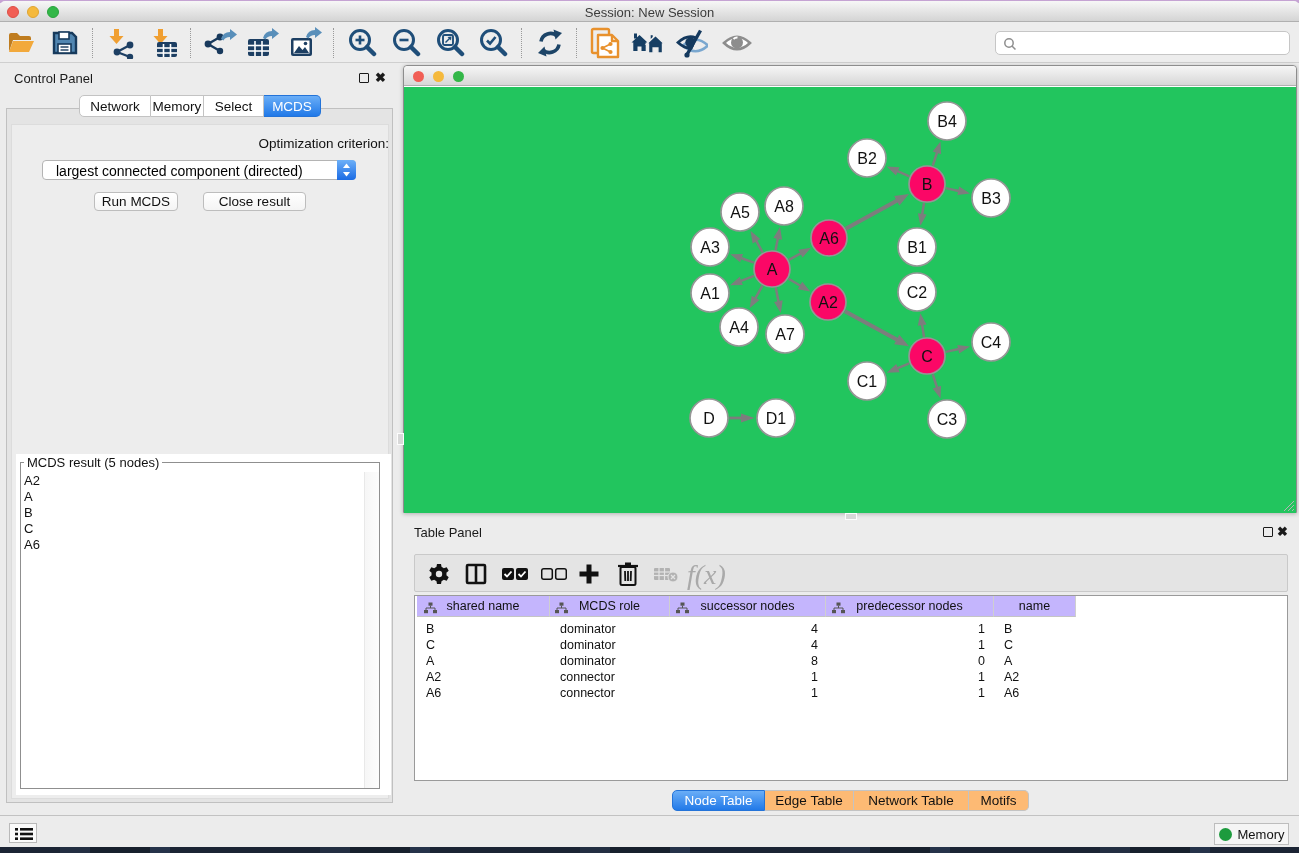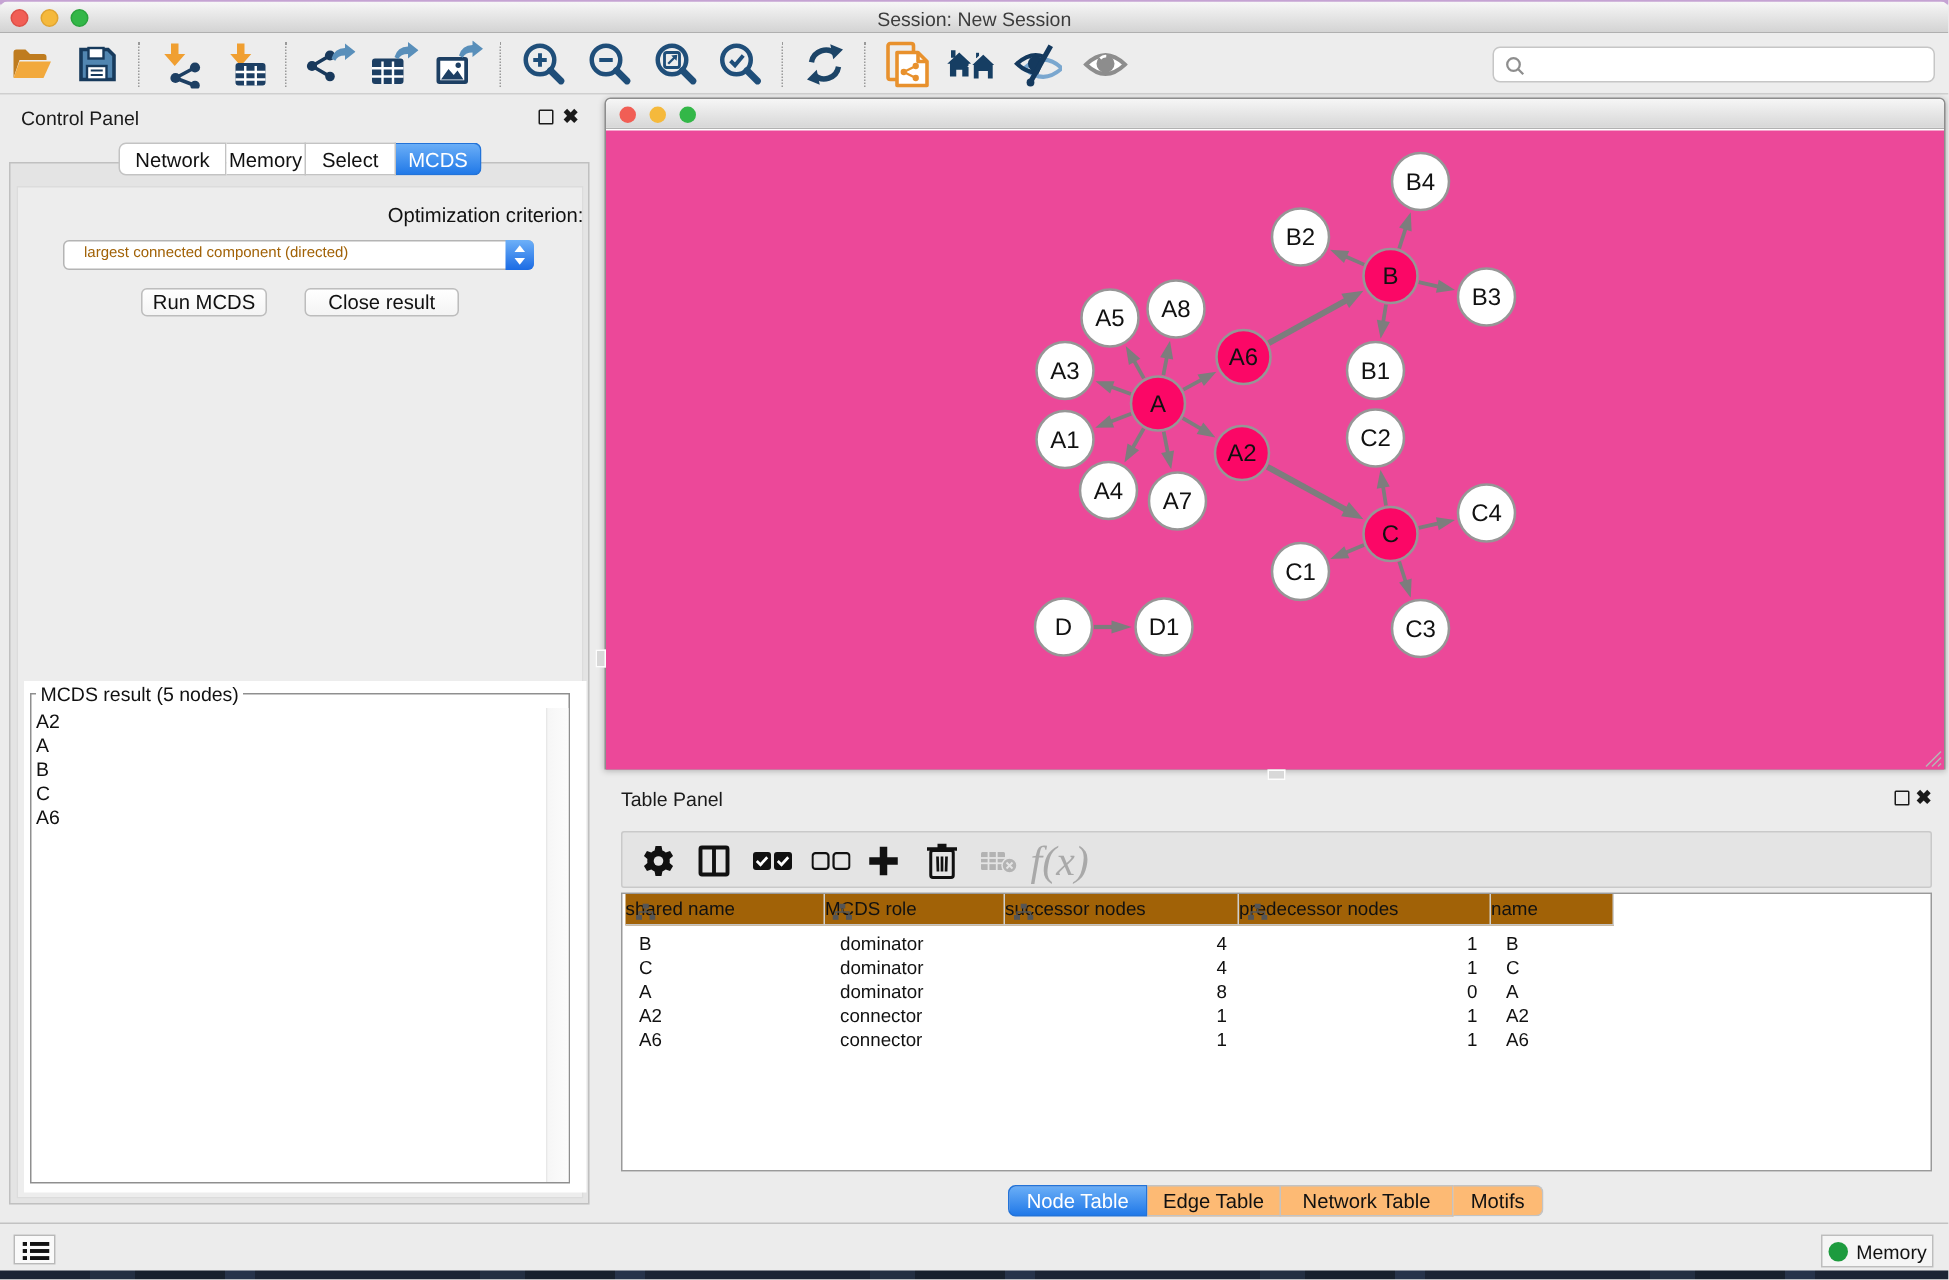--- a/index.html
+++ b/index.html
@@ -19,43 +19,43 @@
 #cpouter{left:6px;top:108px;width:387px;height:695px;background:#e4e4e4;border:1px solid #c0c0c0}
 #cpinner{left:11px;top:124px;width:378px;height:675px;background:#ededed;border:1px solid #dcdcdc}
 .tabs{position:absolute;display:flex}
 .tab{height:22px;background:#fff;border:1px solid #c3c3c3;border-left:none;font-size:13.5px;color:#111;display:flex;align-items:center;justify-content:center}
 .tab.first{border-left:1px solid #c3c3c3;border-radius:5px 0 0 5px}
 .tab.last{border-radius:0 5px 5px 0}
 .tab.sel{background:linear-gradient(#6aaef7,#2179e8);color:#fff;border-color:#2373d8}
 #cptabs{left:79px;top:95px}
 #optlabel{left:11px;top:136px;width:378px;text-align:right;font-size:13.5px;color:#111}
 #combo{left:42px;top:160px;width:314px;height:20px;background:#fff;border:1px solid #b4b4b4;border-radius:4px}
-#combo .txt{position:absolute;left:13px;top:2px;font-size:10px;color:#a16207}
+#combo .txt{position:absolute;left:13px;top:2px;font-size:14px;color:#000000}
 #combo .spin{position:absolute;right:-1px;top:-1px;width:19px;height:20px;border-radius:0 4px 4px 0;background:linear-gradient(#6db0f8,#1b6be4)}
 .btn{position:absolute;height:19px;background:linear-gradient(#ffffff,#f4f4f4);border:1px solid #bdbdbd;border-radius:4px;font-size:13.5px;color:#111;display:flex;align-items:center;justify-content:center}
 #runbtn{left:94px;top:192px;width:84px}
 #closebtn{left:203px;top:192px;width:103px}
 
 #reswhite{left:16px;top:454px;width:375px;height:341px;background:#fff}
 #resborder{left:20px;top:462px;width:360px;height:327px;border:1px solid #8f8f8f}
 #reslegend{left:24px;top:455px;background:#fff;padding:0 3px;font-size:13px;color:#111}
 #reslist{left:24px;top:473px;font-size:13px;color:#111;line-height:16px}
 #resscroll{left:364px;top:472px;width:15px;height:316px;background:linear-gradient(90deg,#f6f6f6,#fcfcfc);border-left:1px solid #e8e8e8}
 
 #netwin{left:403px;top:65px;width:894px;height:448px;background:#fff;border:1px solid #8d8d8d;border-radius:4px 4px 0 0;box-shadow:0 1px 4px rgba(0,0,0,.25)}
 #nettb{left:0;top:0;width:892px;height:20px;background:linear-gradient(#f6f6f6,#d7d7d7);border-bottom:1px solid #b1b1b1;border-radius:4px 4px 0 0}
 #nettitle{left:0;top:4px;width:892px;text-align:center;font-size:13px;color:#3c3c3c}
-#netcontent{left:0;top:21px;width:892px;height:426px;background:#ec4899;overflow:hidden}
+#netcontent{left:0;top:21px;width:892px;height:426px;background:#22c55e;overflow:hidden}
 
 #tptitle{left:414px;top:525px;font-size:13px;color:#1a1a1a}
 #tpfloat{left:1263px;top:527px;width:10px;height:10px;border:1.8px solid #1a1a1a;border-radius:1px}
 #tpclose{left:1277px;top:524px;font-size:13px;font-weight:bold;color:#1a1a1a}
 #tptoolbar{left:414px;top:554px;width:874px;height:38px;background:#e4e4e4;border:1px solid #c9c9c9;border-radius:2px}
 #tptable{left:414px;top:595px;width:874px;height:186px;background:#fff;border:1px solid #9a9a9a}
-.hcell{position:absolute;top:0;height:21px;background:#a16207;border-right:1px solid #cfcfcf;border-bottom:1px solid #c4c4c4;font-size:12.5px;color:#111;line-height:21px}
+.hcell{position:absolute;top:0;height:21px;background:#c4b5fd;border-right:1px solid #cfcfcf;border-bottom:1px solid #c4c4c4;font-size:12.5px;color:#111;text-align:center;line-height:21px}
 .rowtxt{position:absolute;font-size:12.5px;color:#111;height:16px;line-height:16px}
 #bottabs{left:672px;top:790px}
 .btab{height:21px;background:#fdba74;border:1px solid #c3c3c3;border-left:none;font-size:13.5px;color:#111;display:flex;align-items:center;justify-content:center}
 #statusline{left:0;top:815px;width:1299px;height:0;border-top:1px solid #c2c2c2}
 #statusbar{left:0;top:816px;width:1299px;height:31px;background:#ececec}
 #listbtn{left:9px;top:823px;width:28px;height:20px;background:#fafafa;border:1px solid #b9b9b9}
 #membtn{left:1214px;top:823px;width:75px;height:22px;background:#f5f5f5;border:1px solid #bdbdbd;font-size:13px;color:#111;display:flex;align-items:center;justify-content:center;position:absolute}
 #memdot{width:13px;height:13px;border-radius:50%;background:#1d9b3e;margin-right:6px}
 #wallbottom{left:0;top:847px;width:1299px;height:6px;background:repeating-linear-gradient(90deg,#1b2434 0 60px,#232f42 60px 90px,#17202d 90px 150px,#26334a 150px 170px,#1b2434 170px 260px)}
 </style></head><body>

